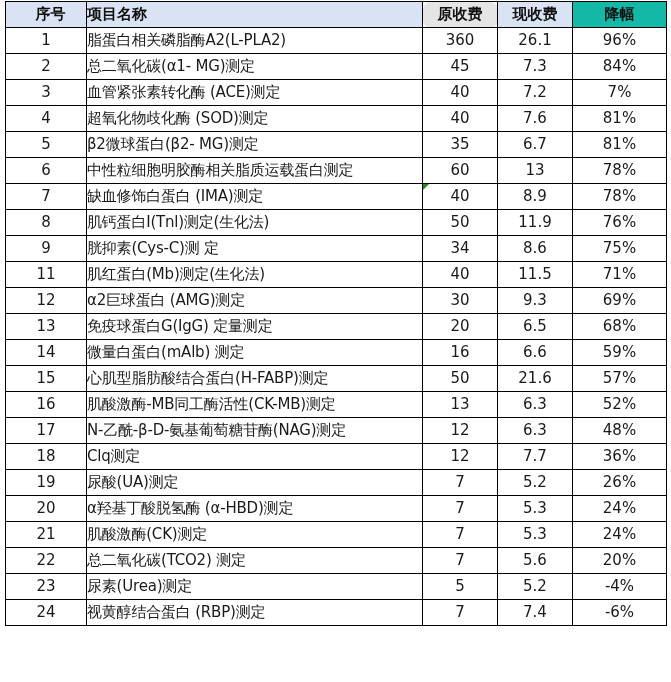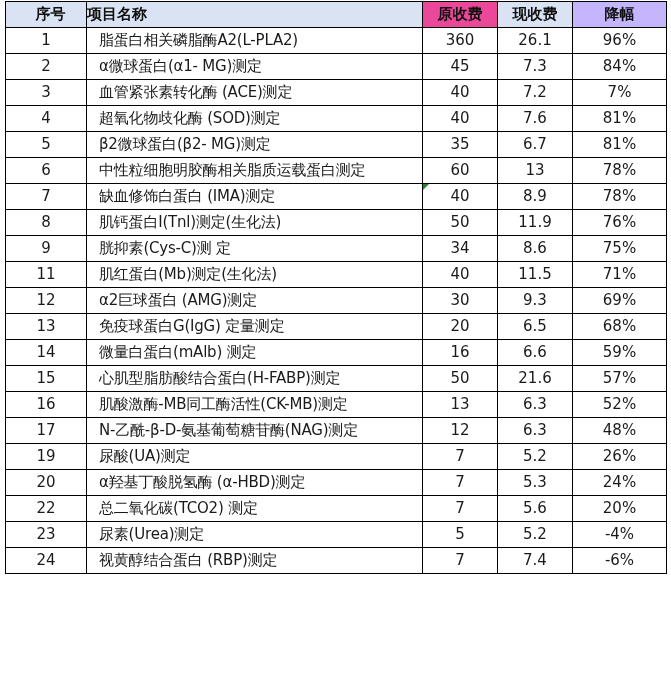--- a/index.html
+++ b/index.html
@@ -41,21 +41,21 @@
   }
   th {
     background: #dae3f3;
     font-weight: bold;
     font-size: 15px;
     color: #111111;
   }
   th.h-name { text-align: left; }
   th.h-center { text-align: center; }
   td.idx, td.num { text-align: center; }
-  td.name { text-align: left; padding-left: 12px; letter-spacing: -0.2px; }
+  td.name { text-align: left; padding-left: 0; letter-spacing: -0.2px; }
   .err-flag {
     position: absolute;
     left: 0;
     top: 0;
     width: 0;
     height: 0;
     border-top: 6px solid #1e8c1e;
     border-right: 6px solid transparent;
   }
 </style>
@@ -68,36 +68,36 @@
       <col class="c-idx">
         <col class="c-name">
         <col class="c-orig">
         <col class="c-now">
         <col class="c-drop">
     </colgroup>
     <thead>
       <tr>
         <th class="h-center" style="background: rgb(218, 227, 243); padding-left: 9px;">序号</th>
         <th class="h-name" style="background: rgb(218, 227, 243);">项目名称</th>
-        <th class="h-center" style="background: #ec4899;">原收费</th>
+        <th class="h-center" style="background: #e5e5e5; border-radius: 8px;">原收费</th>
         <th class="h-center" style="background: rgb(218, 227, 243);">现收费</th>
-        <th class="h-center" style="background: #c4b5fd; margin-left: 24px;">降幅</th>
+        <th class="h-center" style="background: #14b8a6; margin-left: 24px;">降幅</th>
       </tr>
     </thead>
     <tbody id="rows">
         <tr>
           <td class="idx"><span>1</span></td>
           <td class="name"><span>脂蛋白相关磷脂酶A2(L-PLA2)</span></td>
           <td class="num"><span>360</span></td>
           <td class="num"><span>26.1</span></td>
           <td class="num"><span>96%</span></td>
         </tr>
         <tr>
           <td class="idx"><span>2</span></td>
-          <td class="name"><span>α微球蛋白(α1- MG)测定</span></td>
+          <td class="name"><span>总二氧化碳(α1- MG)测定</span></td>
           <td class="num"><span>45</span></td>
           <td class="num"><span>7.3</span></td>
           <td class="num"><span>84%</span></td>
         </tr>
         <tr>
           <td class="idx"><span>3</span></td>
           <td class="name"><span>血管紧张素转化酶 (ACE)测定</span></td>
           <td class="num"><span>40</span></td>
           <td class="num"><span>7.2</span></td>
           <td class="num"><span>7%</span></td>
@@ -187,29 +187,43 @@
           <td class="num"><span>52%</span></td>
         </tr>
         <tr>
           <td class="idx"><span>17</span></td>
           <td class="name"><span>N-乙酰-β-D-氨基葡萄糖苷酶(NAG)测定</span></td>
           <td class="num"><span>12</span></td>
           <td class="num"><span>6.3</span></td>
           <td class="num"><span>48%</span></td>
         </tr>
         <tr>
+          <td class="idx"><span>18</span></td>
+          <td class="name"><span>Clq测定</span></td>
+          <td class="num"><span>12</span></td>
+          <td class="num"><span>7.7</span></td>
+          <td class="num"><span>36%</span></td>
+        </tr>
+        <tr>
           <td class="idx"><span>19</span></td>
           <td class="name"><span>尿酸(UA)测定</span></td>
           <td class="num"><span>7</span></td>
           <td class="num"><span>5.2</span></td>
           <td class="num"><span>26%</span></td>
         </tr>
         <tr>
           <td class="idx"><span>20</span></td>
           <td class="name"><span>α羟基丁酸脱氢酶 (α-HBD)测定</span></td>
+          <td class="num"><span>7</span></td>
+          <td class="num"><span>5.3</span></td>
+          <td class="num"><span>24%</span></td>
+        </tr>
+        <tr>
+          <td class="idx"><span>21</span></td>
+          <td class="name"><span>肌酸激酶(CK)测定</span></td>
           <td class="num"><span>7</span></td>
           <td class="num"><span>5.3</span></td>
           <td class="num"><span>24%</span></td>
         </tr>
         <tr>
           <td class="idx"><span>22</span></td>
           <td class="name"><span>总二氧化碳(TCO2) 测定</span></td>
           <td class="num"><span>7</span></td>
           <td class="num"><span>5.6</span></td>
           <td class="num"><span>20%</span></td>

